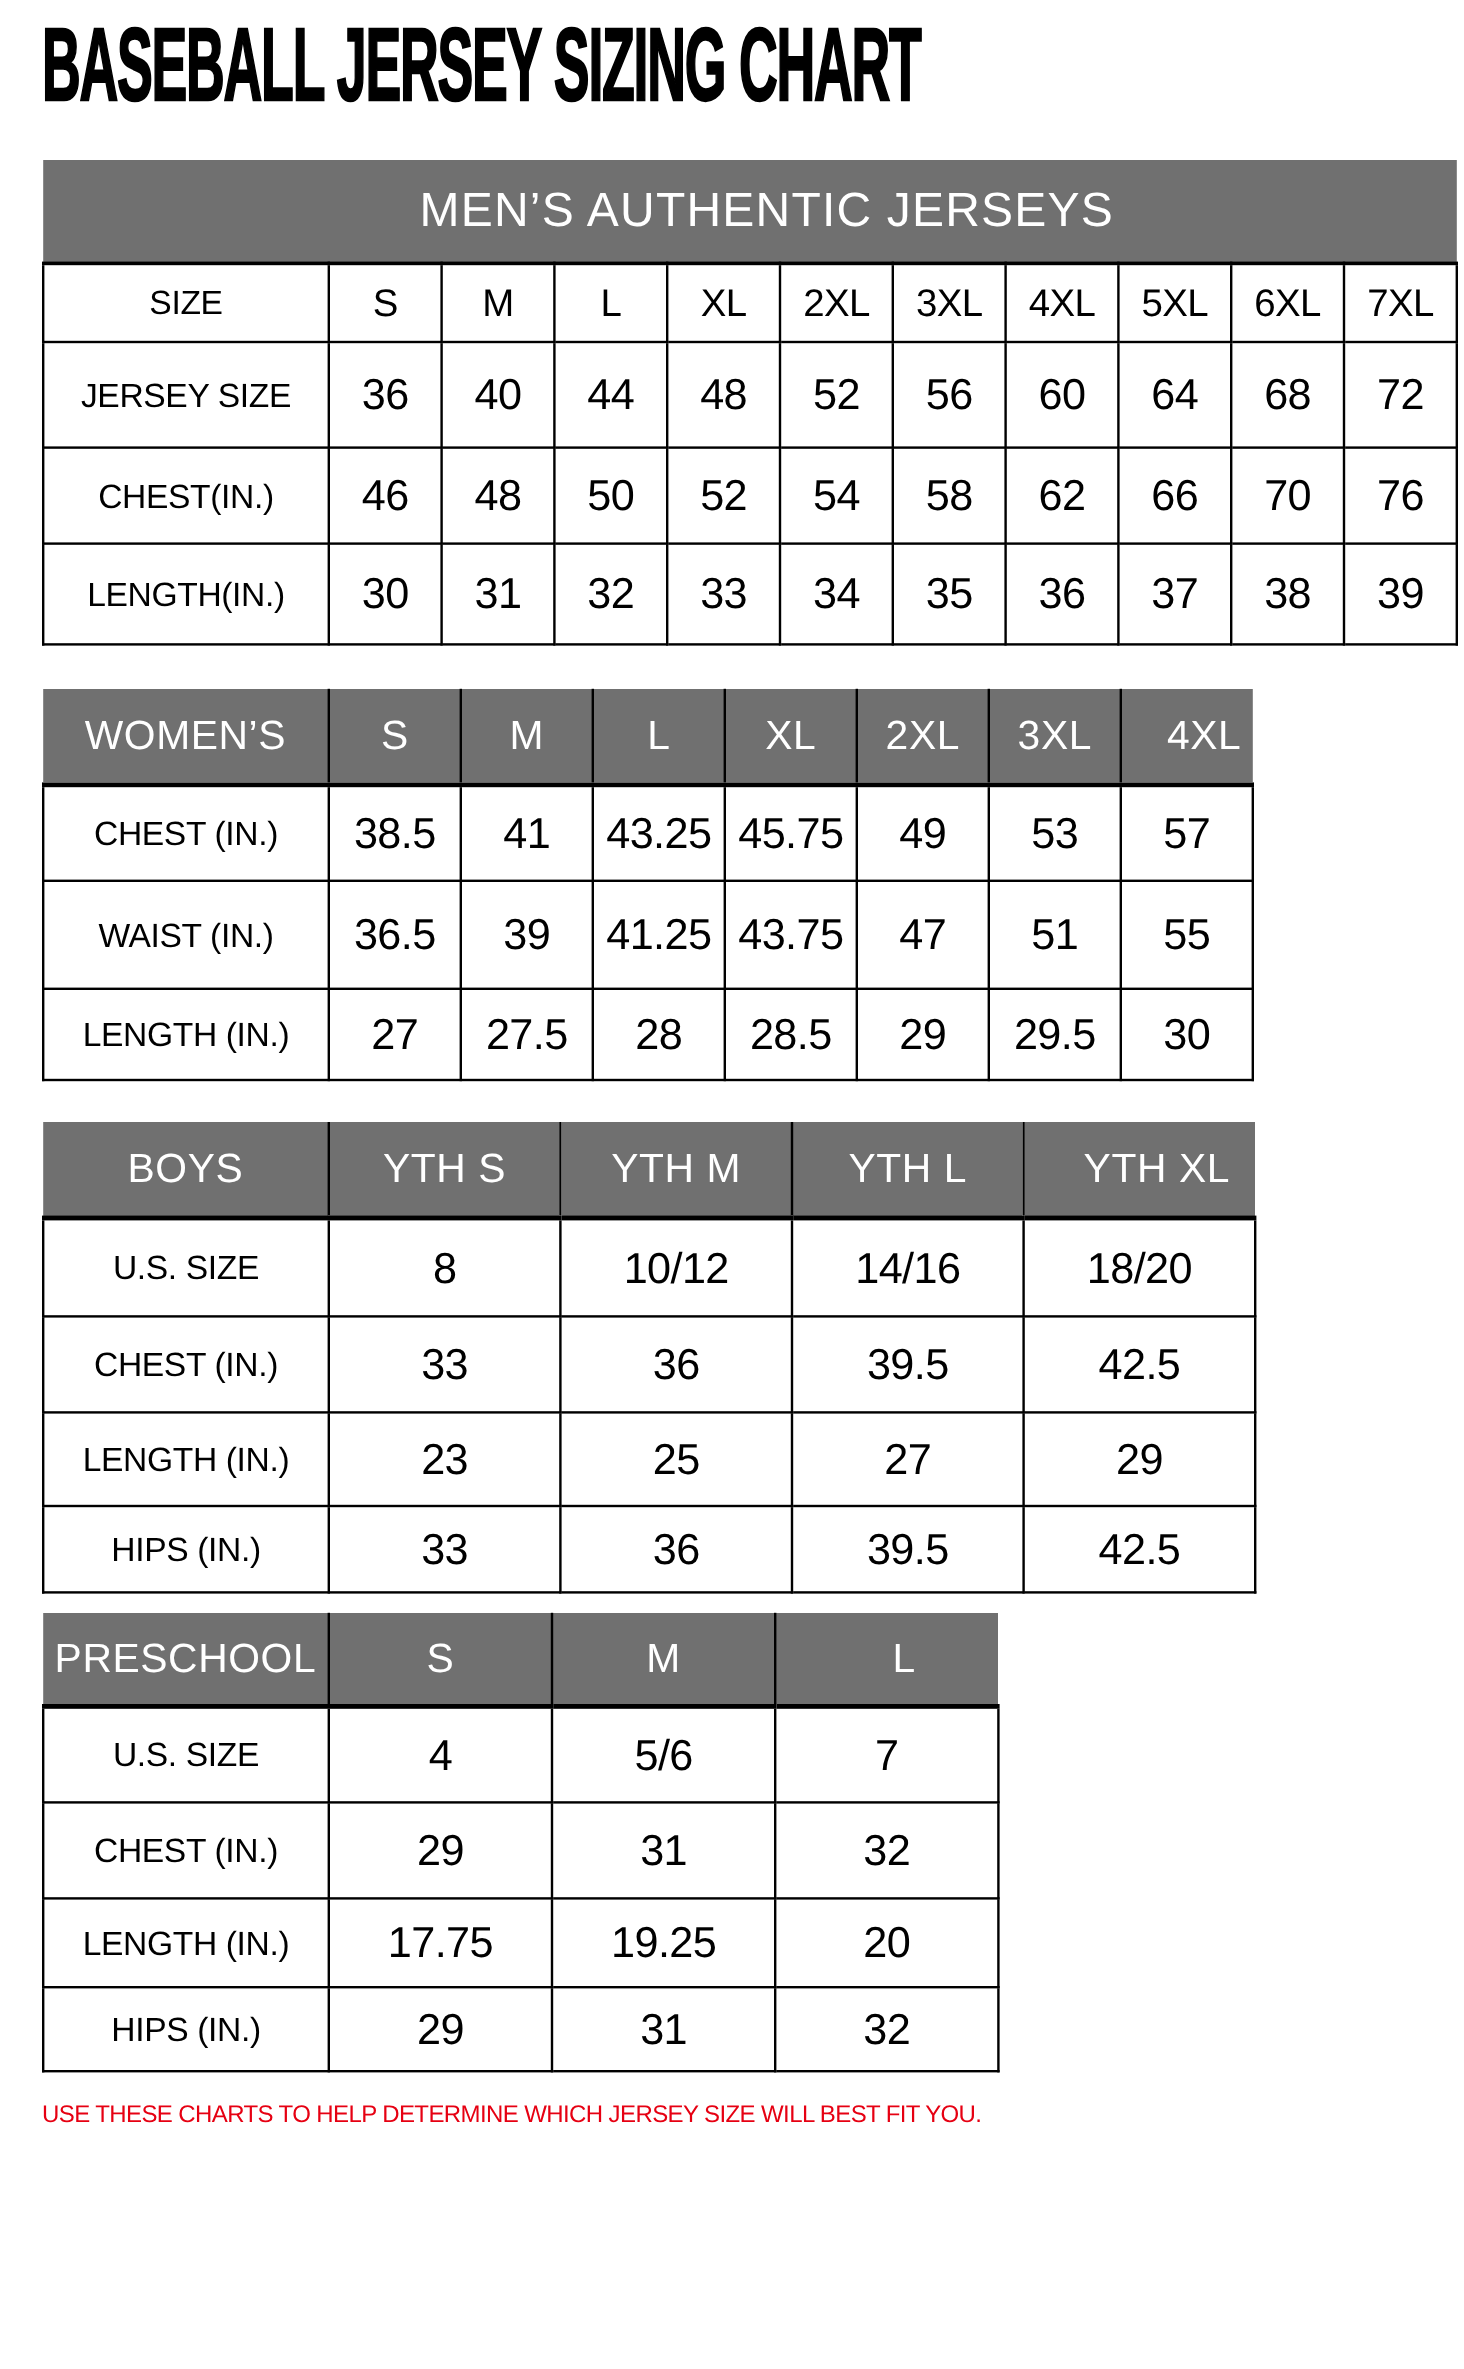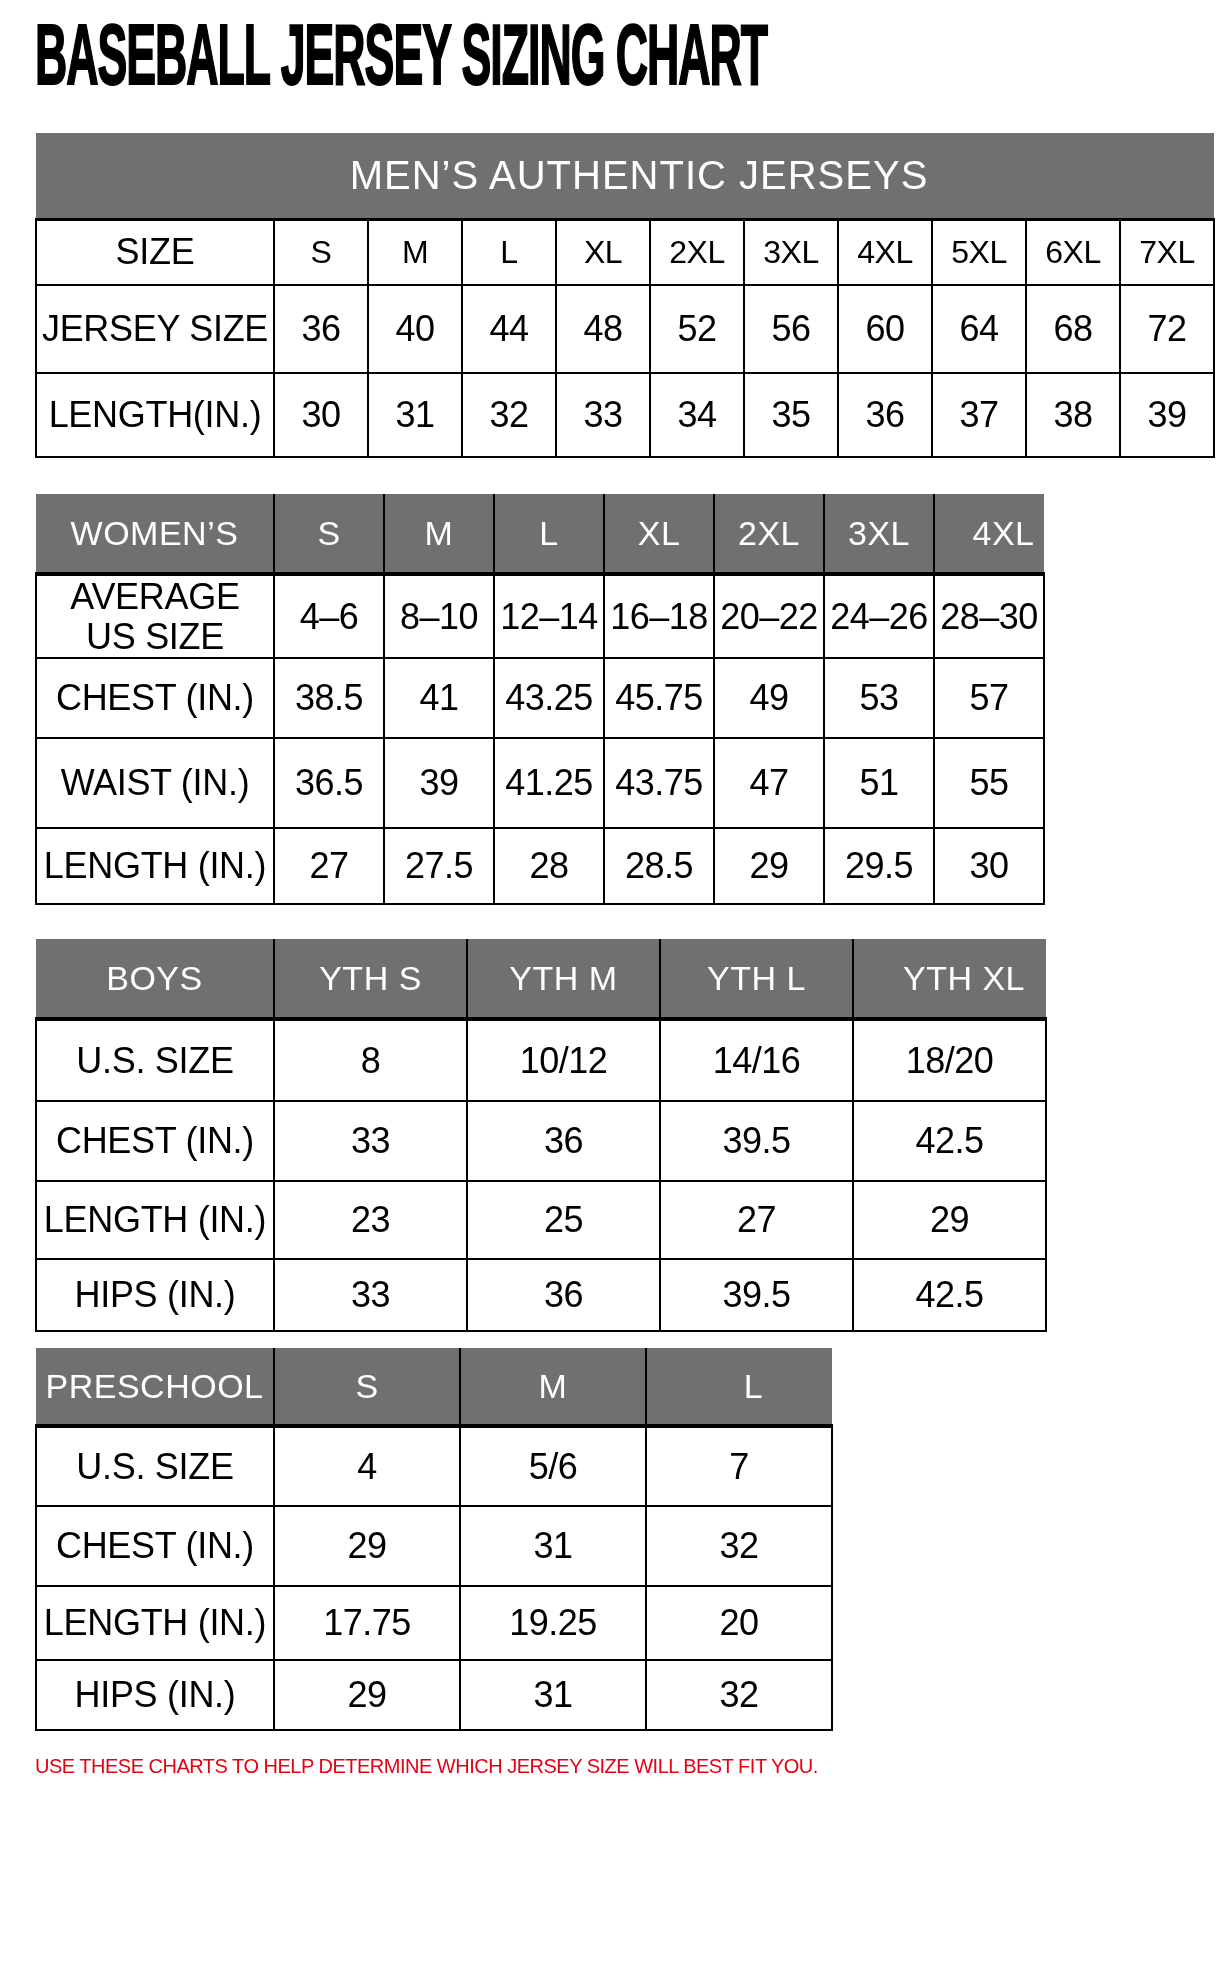--- a/index.html
+++ b/index.html
@@ -45,21 +45,21 @@
     border-top:none;border-bottom:4px solid #000;
     font-size:34px;letter-spacing:0.5px;
   }
   .sizing-table thead th:first-child{border-left:none;}
   .sizing-table thead th:last-child{border-right:none;padding-left:28px;}
   .sizing-table thead th.banner-th{
     border-left:none;border-right:none;border-bottom-width:3px;
     font-size:40px;letter-spacing:1px;
   }
   .sizing-table td.label{
-    font-size:36px;line-height:1.12;white-space:pre-line;letter-spacing:-0.3px;
+    font-size:28px;line-height:1.12;white-space:pre-line;letter-spacing:-0.3px;
   }
   .sizing-table td.val{font-size:36px;letter-spacing:-0.5px;}
   .sizing-table tr.size-row td.val{font-size:32px;}
 </style>
 </head>
 <body>
 
 <div class="page">
   <h1 class="title">BASEBALL JERSEY SIZING CHART</h1>
 
@@ -102,20 +102,33 @@
           <td class="val">40</td>
           <td class="val">44</td>
           <td class="val">48</td>
           <td class="val">52</td>
           <td class="val">56</td>
           <td class="val">60</td>
           <td class="val">64</td>
           <td class="val">68</td>
           <td class="val">72</td>
         </tr>
+        <tr style="height: 80px;">
+          <td class="label">CHEST(IN.)</td>
+          <td class="val">46</td>
+          <td class="val">48</td>
+          <td class="val">50</td>
+          <td class="val">52</td>
+          <td class="val">54</td>
+          <td class="val">58</td>
+          <td class="val">62</td>
+          <td class="val">66</td>
+          <td class="val">70</td>
+          <td class="val">76</td>
+        </tr>
         <tr style="height: 84px;">
           <td class="label">LENGTH(IN.)</td>
           <td class="val">30</td>
           <td class="val">31</td>
           <td class="val">32</td>
           <td class="val">33</td>
           <td class="val">34</td>
           <td class="val">35</td>
           <td class="val">36</td>
           <td class="val">37</td>
@@ -141,31 +154,20 @@
           <th>S</th>
           <th>M</th>
           <th>L</th>
           <th>XL</th>
           <th>2XL</th>
           <th>3XL</th>
           <th>4XL</th>
         </tr>
       </thead>
       <tbody>
-        <tr style="height: 84px;">
-          <td class="label">AVERAGE
-US SIZE</td>
-          <td class="val">4–6</td>
-          <td class="val">8–10</td>
-          <td class="val">12–14</td>
-          <td class="val">16–18</td>
-          <td class="val">20–22</td>
-          <td class="val">24–26</td>
-          <td class="val">28–30</td>
-        </tr>
         <tr style="height: 80px;">
           <td class="label">CHEST (IN.)</td>
           <td class="val">38.5</td>
           <td class="val">41</td>
           <td class="val">43.25</td>
           <td class="val">45.75</td>
           <td class="val">49</td>
           <td class="val">53</td>
           <td class="val">57</td>
         </tr>

